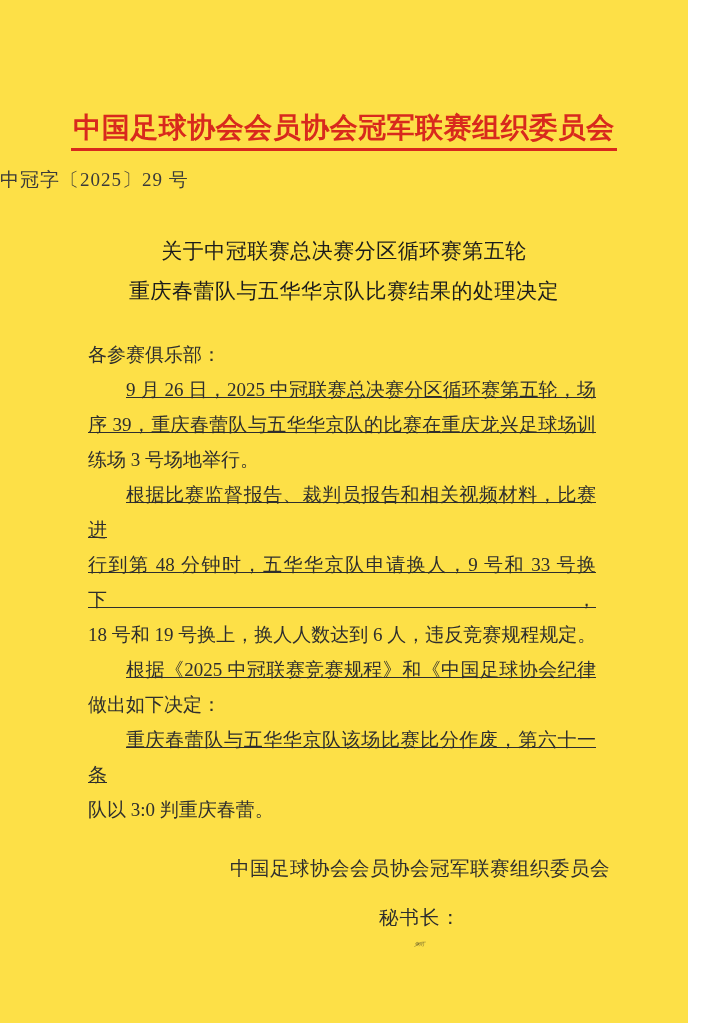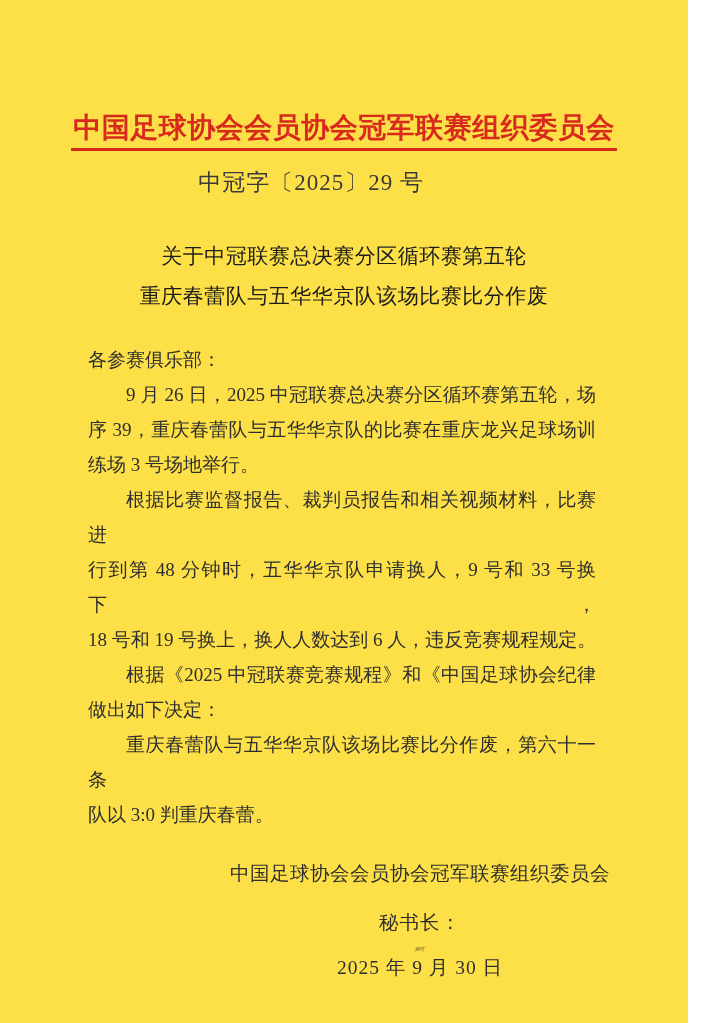--- a/index.html
+++ b/index.html
@@ -28,22 +28,22 @@
     line-height: 36px;
     letter-spacing: 0.5px;
     color: #d8291d;
     border-bottom: 3px solid #d8291d;
     padding: 0 2px 2px 2px;
     white-space: nowrap;
   }
   .doc-number {
     margin-top: 16px;
     padding-right: 66px;
-    text-align: center;
-    font-size: 23px;
+    text-align: left;
+    font-size: 19px;
     color: #3a3a3a;
     letter-spacing: 1px;
   }
   
   .doc-title {
     margin-top: 38px;
     text-align: center;
     font-size: 21px;
     font-weight: normal;
     line-height: 40px;
@@ -58,21 +58,21 @@
     font-size: 19px;
     color: #2e2e2e;
   }
   .line {
     line-height: 35px;
     text-align: justify;
     text-align-last: justify;
     text-justify: inter-character;
     white-space: nowrap;
   }
-  .line.fill { white-space: normal; }
+  .line.fill { white-space: normal; text-decoration: underline; }
   .line.endline {
     text-align: left;
     text-align-last: left;
   }
   .line.indent { text-indent: 2em; }
   
   .signature {
     margin-top: 28px;
     margin-left: 120px;
     width: 600px;
@@ -99,21 +99,21 @@
 <div class="page">
 
   <div class="org-header">
     <div class="org-title">中国足球协会会员协会冠军联赛组织委员会</div>
   </div>
 
   <div class="doc-number">中冠字〔2025〕29 号</div>
 
   <div class="doc-title">
     <div>关于中冠联赛总决赛分区循环赛第五轮</div>
-    <div>重庆春蕾队与五华华京队该场比赛比分作废</div>
+    <div>重庆春蕾队与五华华京队比赛结果的处理决定</div>
   </div>
 
   <div class="body-text">
     <div class="line endline">各参赛俱乐部：</div>
 
     <div class="line fill indent">9 月 26 日，2025 中冠联赛总决赛分区循环赛第五轮，场</div>
     <div class="line fill">序 39，重庆春蕾队与五华华京队的比赛在重庆龙兴足球场训</div>
     <div class="line endline">练场 3 号场地举行。</div>
 
     <div class="line fill indent">根据比赛监督报告、裁判员报告和相关视频材料，比赛进</div>
@@ -142,16 +142,15 @@
 
         <path d="M6,54 C20,47 40,34 58,21" stroke-width="2.8"></path>
 
         <path d="M66,22 C64,31 60,40 54,48" stroke-width="2.6"></path>
         <path d="M80,18 C79,28 76,37 72,45" stroke-width="2.6"></path>
         <path d="M94,13 C95,25 95,37 91,50 L85,55" stroke-width="2.6"></path>
         <path d="M70,31 L79,27" stroke-width="2.2"></path>
       </svg>
     </div>
 
-    <div class="sig-date">2025 年 9 月 30 日</div>
   </div>
 
 </div>
 
 </body></html>

